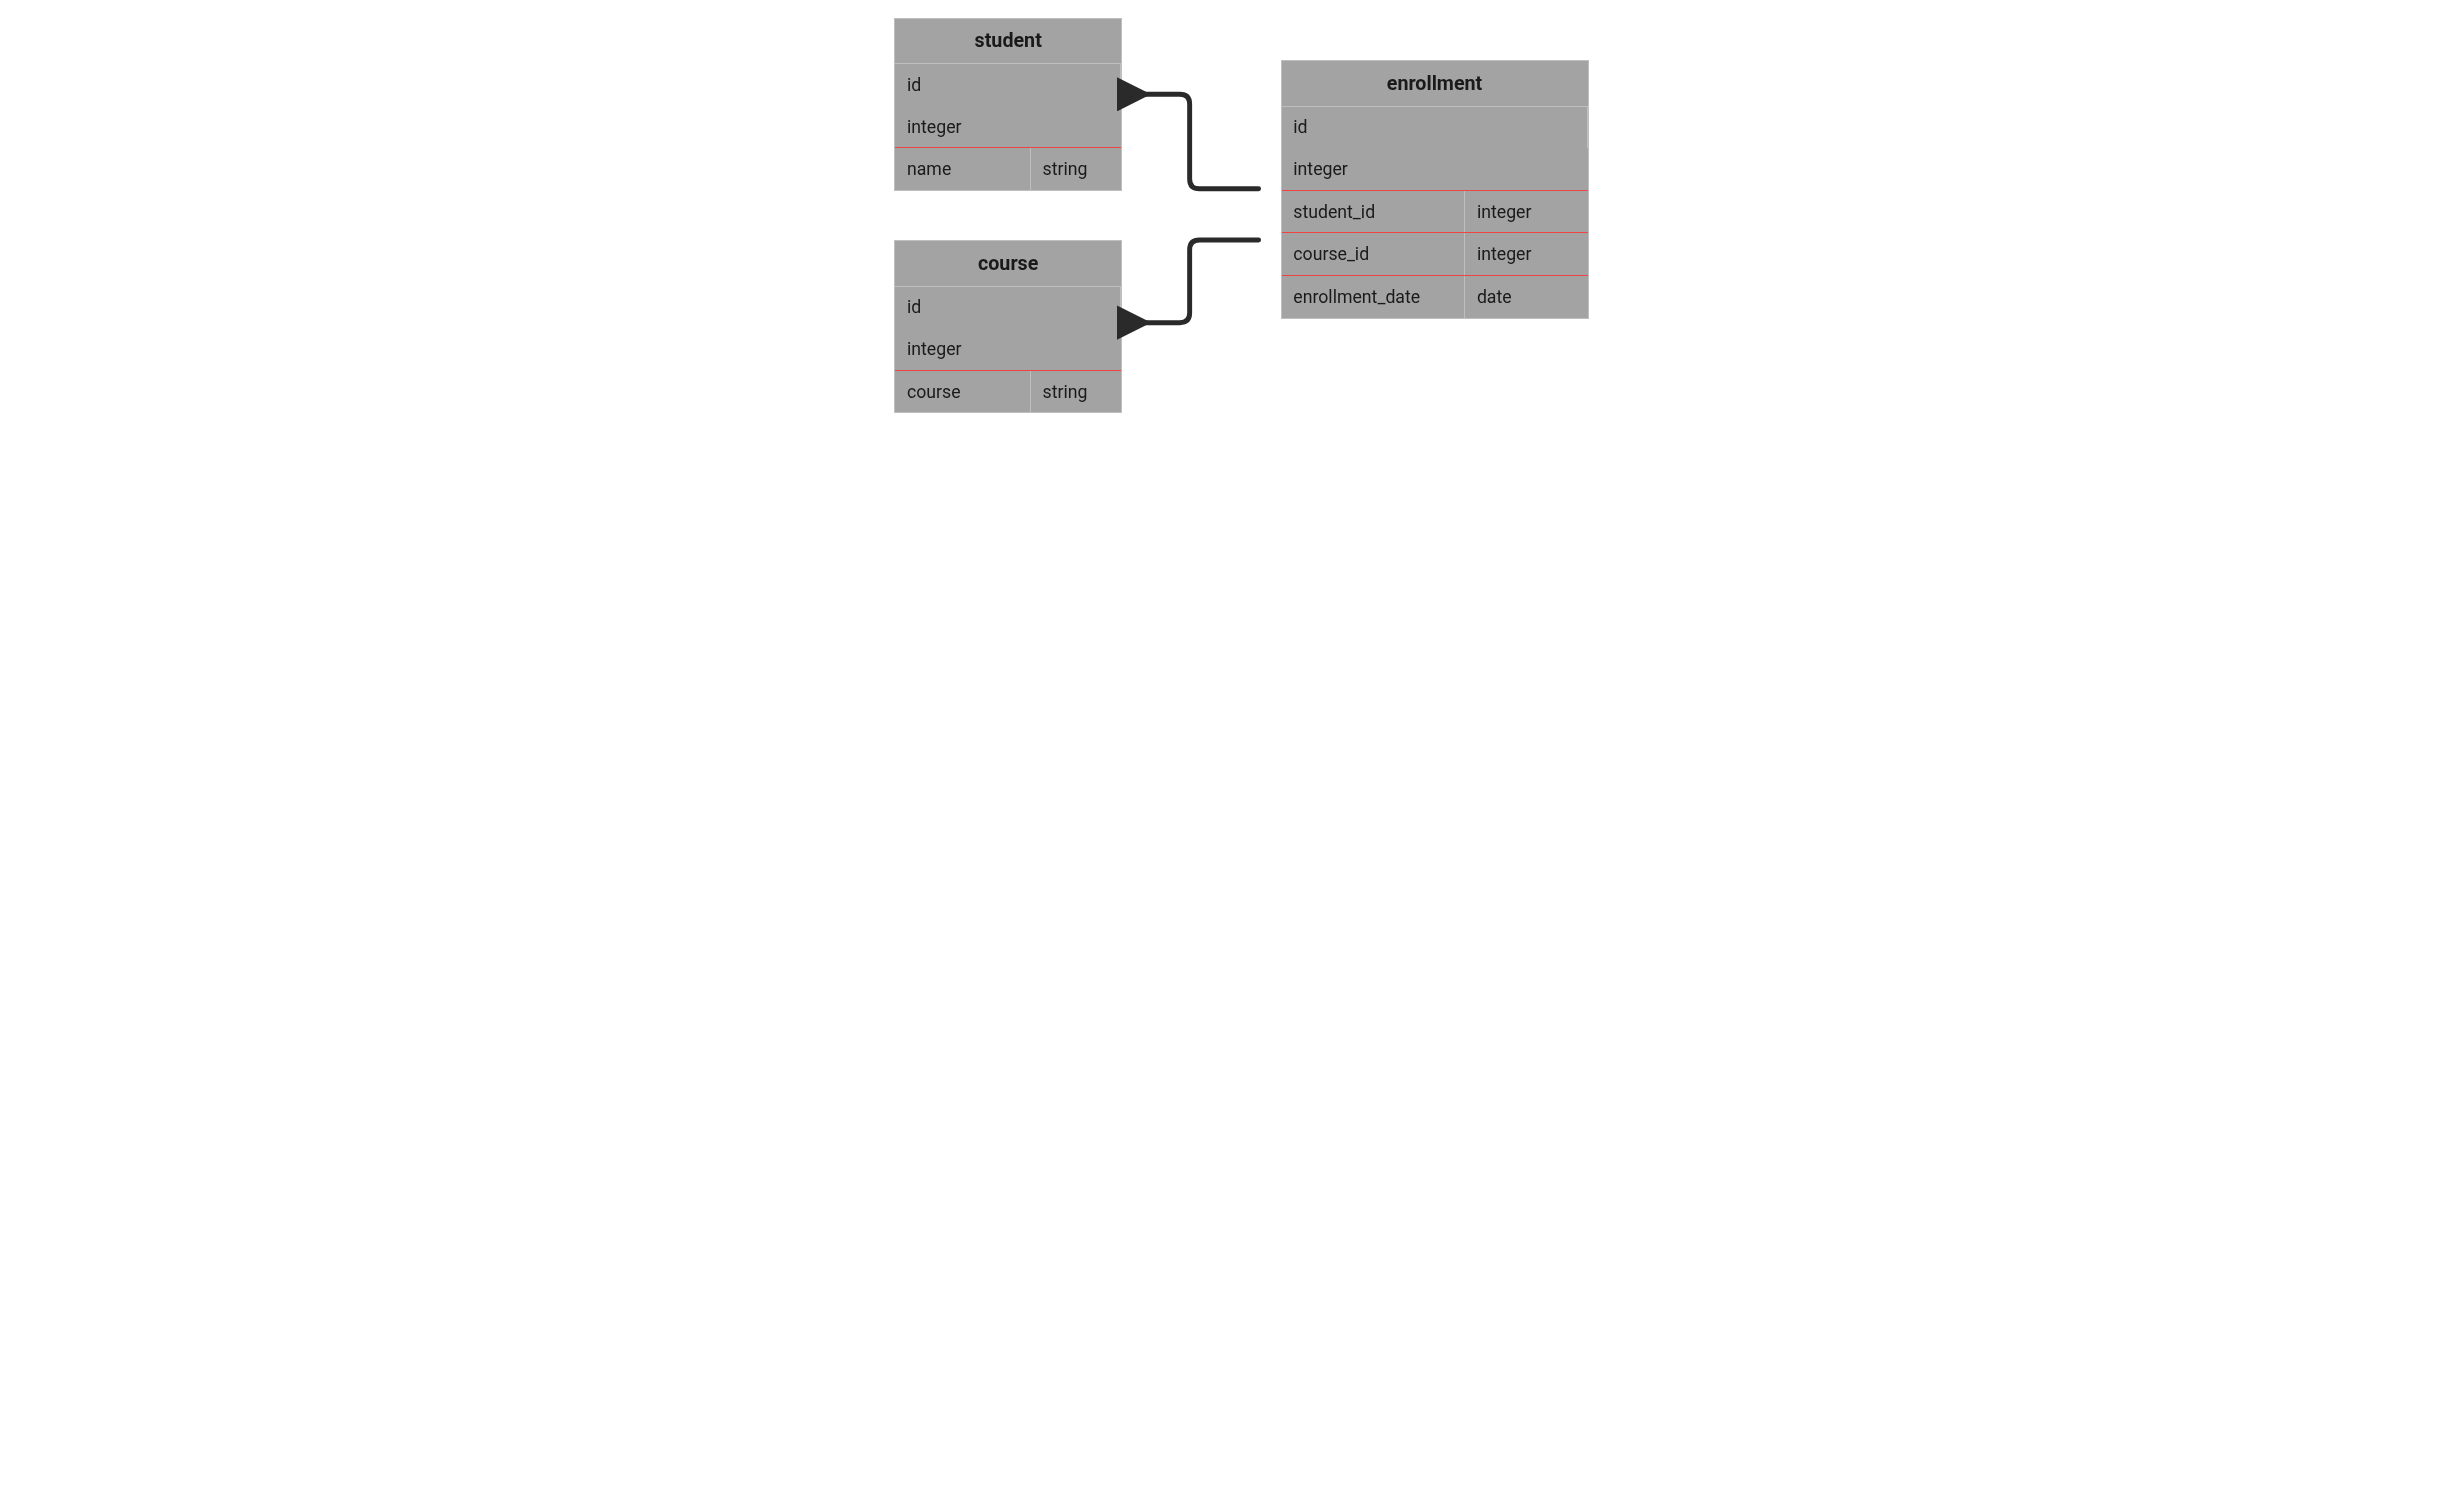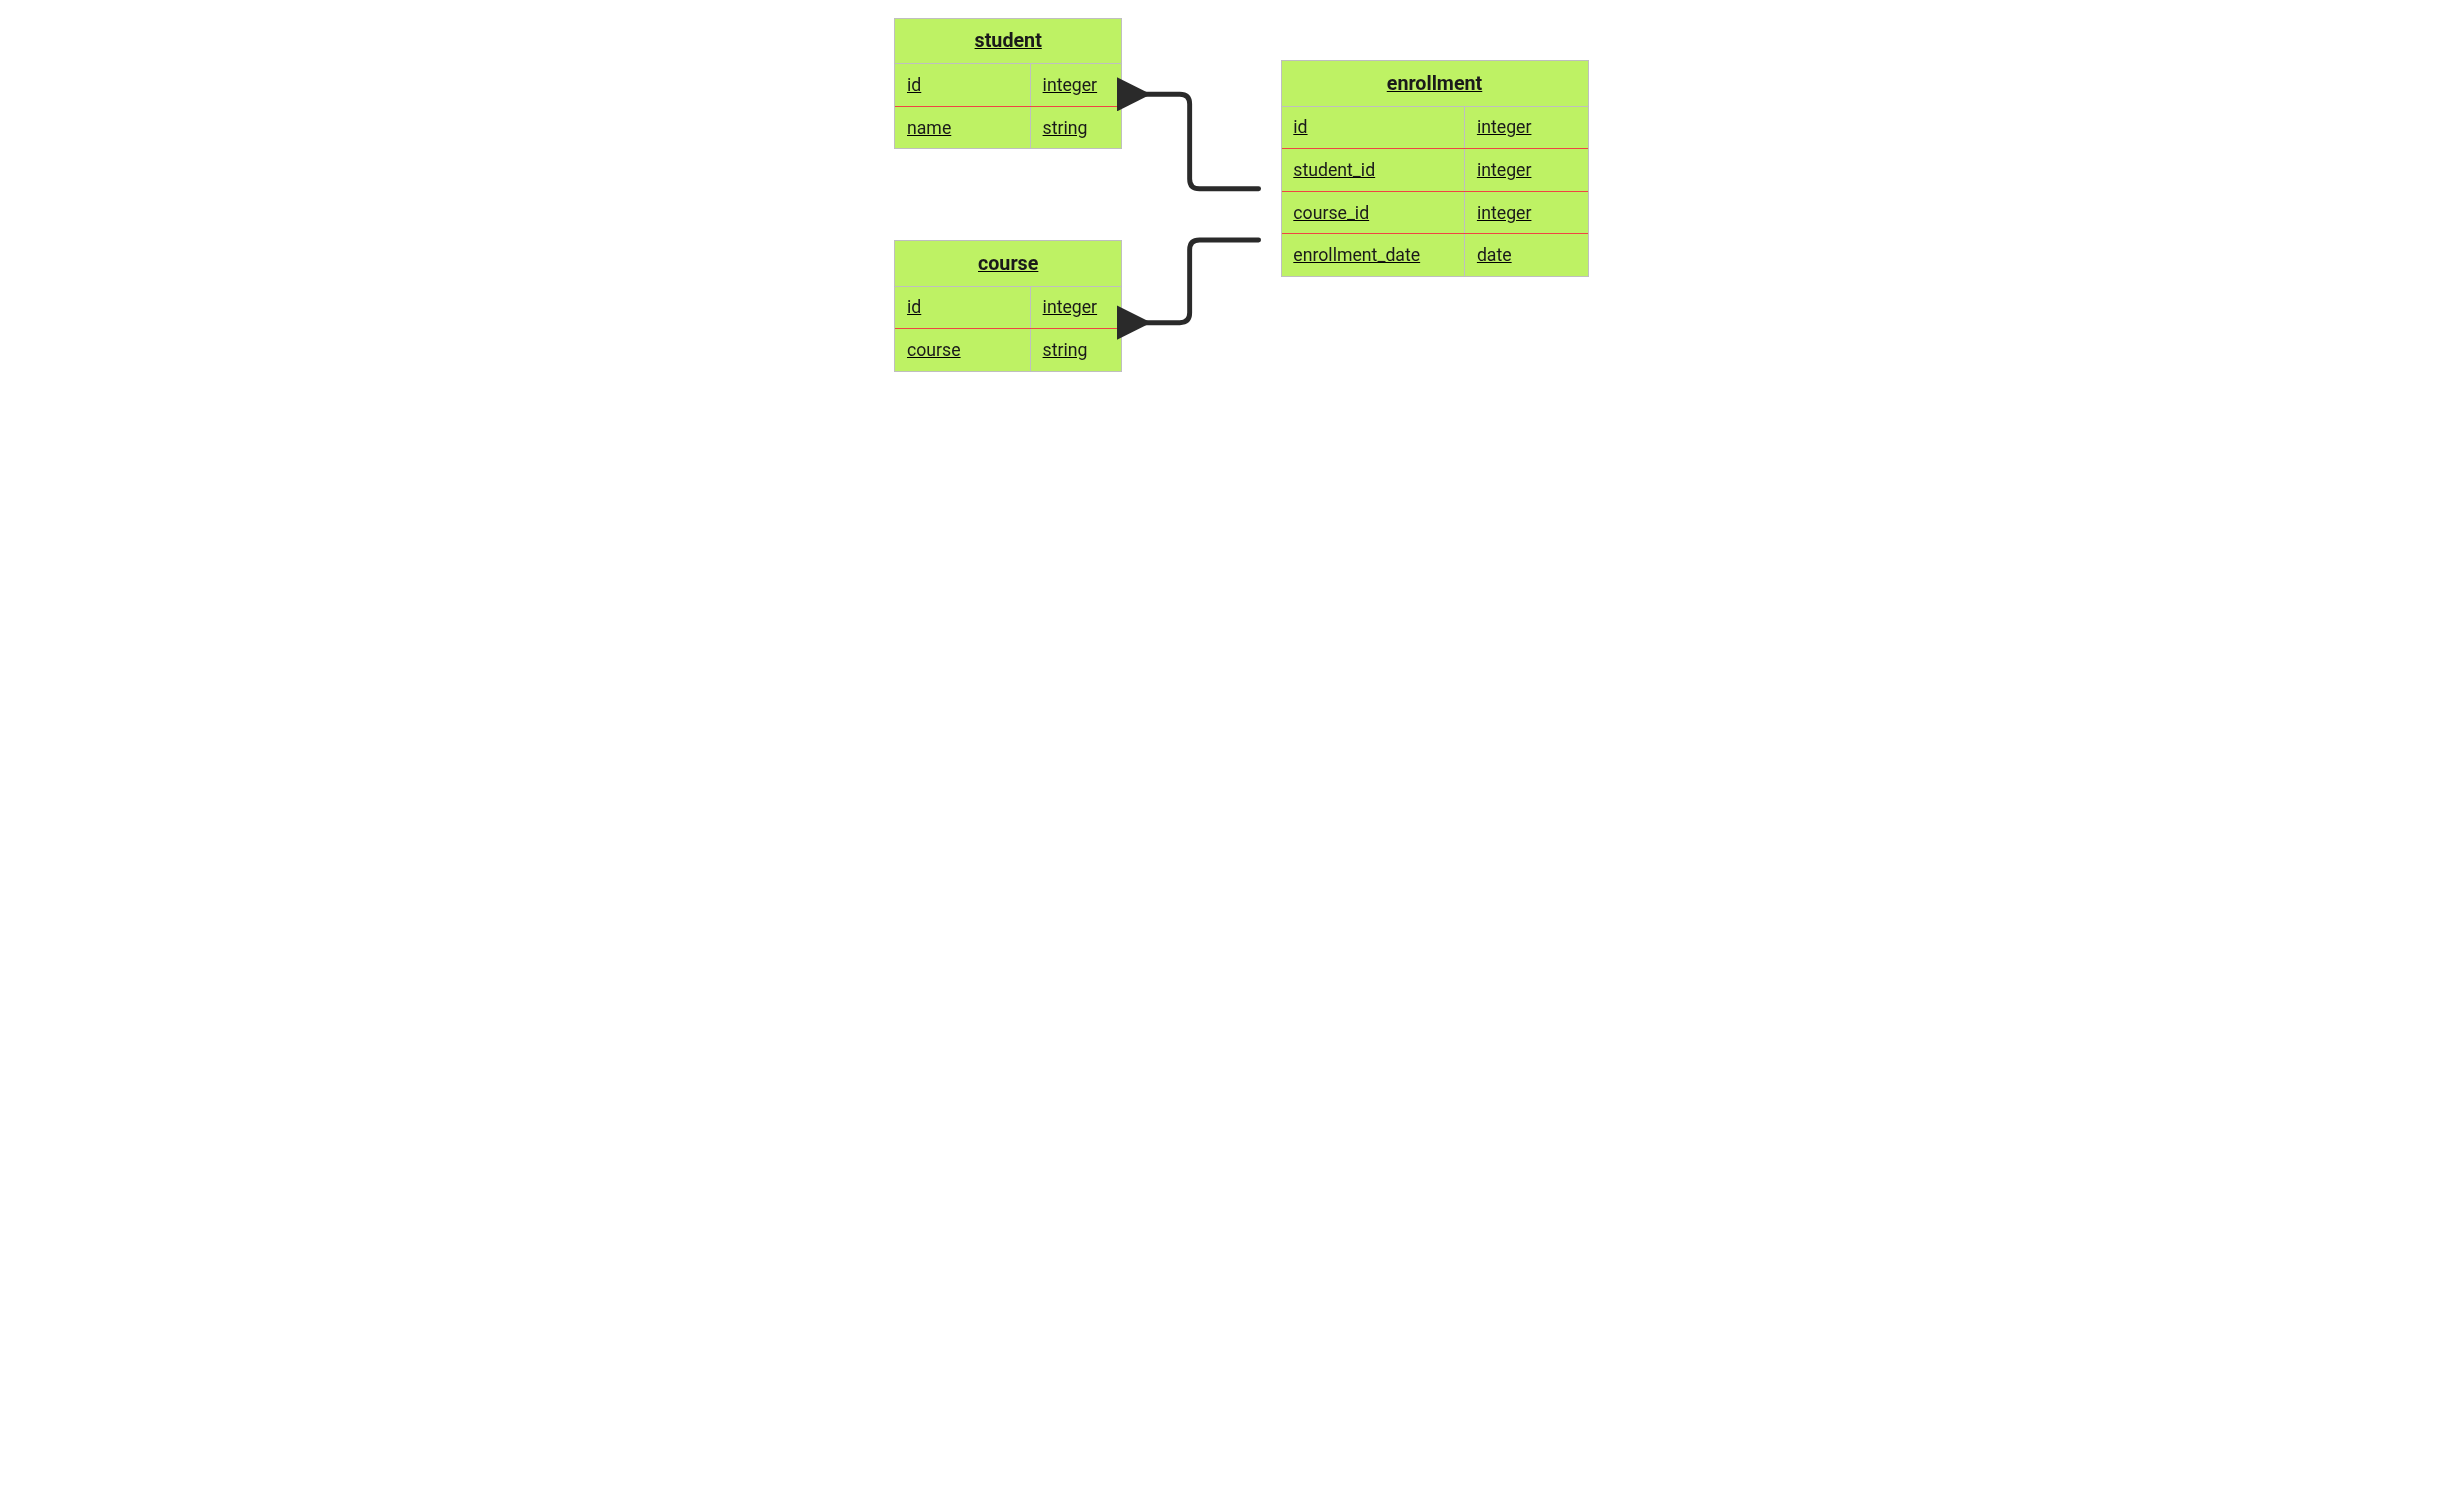--- a/index.html
+++ b/index.html
@@ -14,37 +14,37 @@
   .canvas {
     position: relative;
     width: 709px;
     height: 414px;
     margin: 0 auto;
     background: #ffffff;
   }
   .entity {
     position: absolute;
     border: 1px solid #bfbfbf;
-    background: #bef264;
-    text-decoration: underline;
+    background: #a3a3a3;
   }
   .entity-header {
     text-align: center;
     font-weight: 700;
     font-size: 19.7px;
     padding: 10.8px 4.9px;
     border-bottom: 1px solid #bfbfbf;
     color: #1a1a1a;
   }
   .entity-row {
     display: flex;
     border-top: 1px solid #ef4444;
   }
   .entity-row:first-of-type {
     border-top: none;
+    flex-direction: column;
   }
   .entity-cell {
     padding: 10.8px 11.8px;
     font-size: 17.7px;
     color: #1a1a1a;
   }
   .col-name {
     flex: 0 0 60%;
     border-right: 1px solid #bfbfbf;
   }

